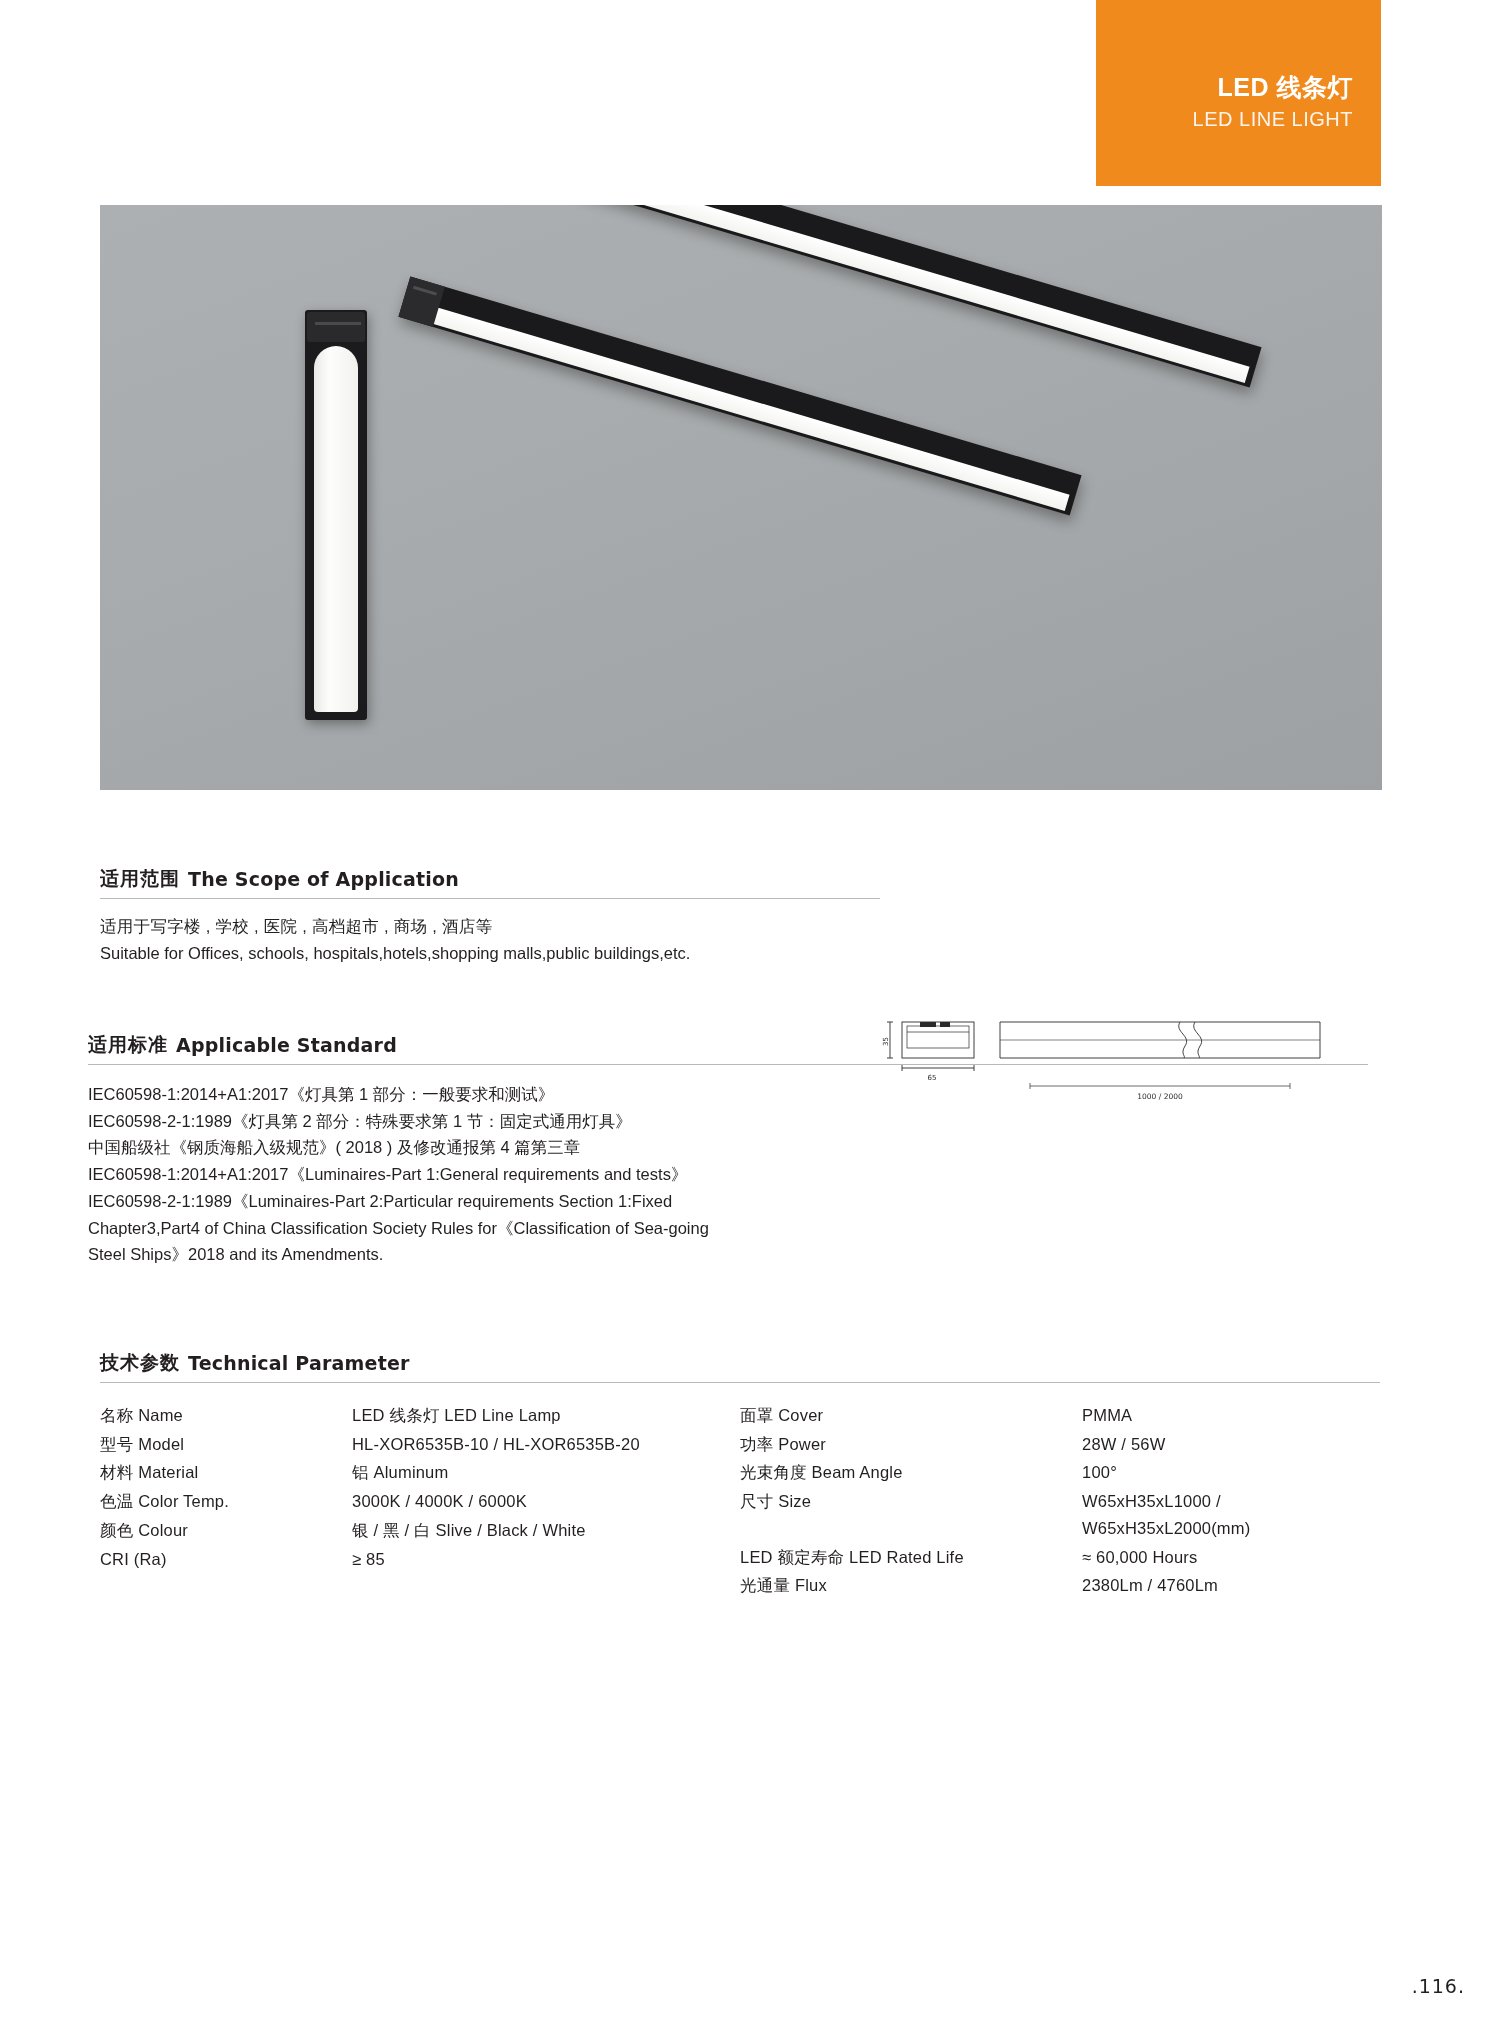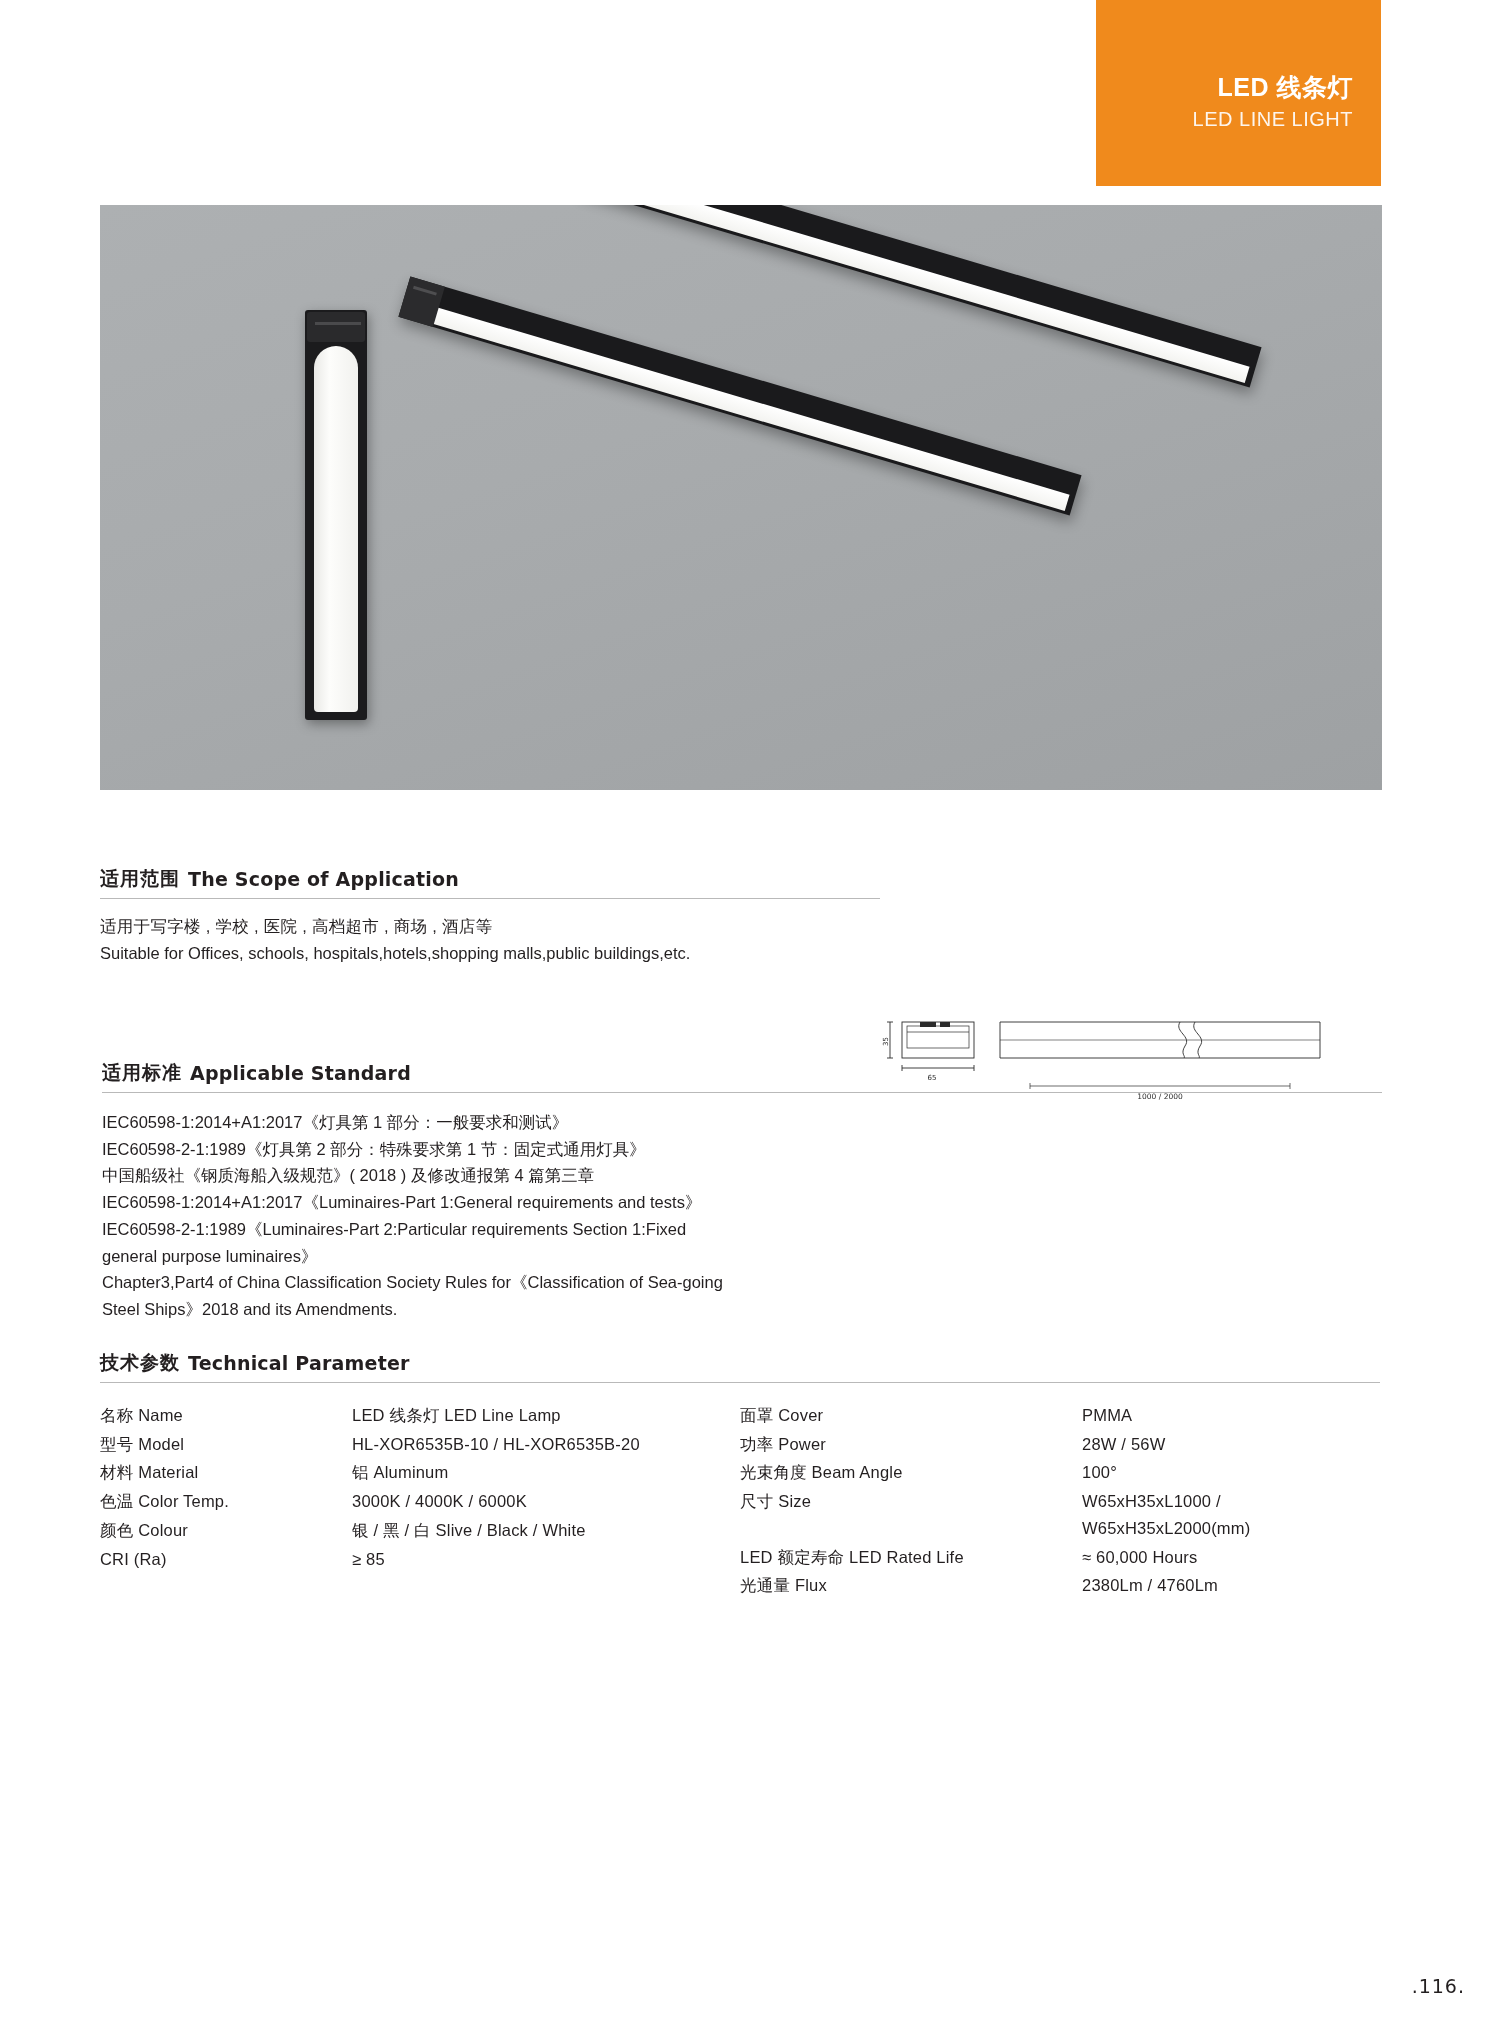--- a/index.html
+++ b/index.html
@@ -176,21 +176,21 @@
     line-height: 1.62;
     color: #231f20;
   }
   .body-line.cn { letter-spacing: 0.3px; }
 
   
   #scope { left: 100px; top: 866px; width: 780px; }
   #scope .lines { margin-top: 14px; }
 
   
-  #standard { left: 102px; top: 1032px; width: 1280px; margin-top: 28px; }
+  #standard { left: 88px; top: 1032px; width: 1280px; }
   #standard .lines { margin-top: 16px; }
 
   
   .drawing {
     position: absolute;
     left: 880px;
     top: 1000px;
     width: 500px;
     height: 140px;
   }
@@ -279,21 +279,20 @@
   <div class="sec-head">
     <span class="cn">适用标准</span>
     <span class="en">Applicable Standard</span>
   </div>
   <div class="lines">
     <div class="body-line">IEC60598-1:2014+A1:2017《灯具第 1 部分：一般要求和测试》</div>
     <div class="body-line">IEC60598-2-1:1989《灯具第 2 部分：特殊要求第 1 节：固定式通用灯具》</div>
     <div class="body-line">中国船级社《钢质海船入级规范》( 2018 ) 及修改通报第 4 篇第三章</div>
     <div class="body-line">IEC60598-1:2014+A1:2017《Luminaires-Part 1:General requirements and tests》</div>
     <div class="body-line">IEC60598-2-1:1989《Luminaires-Part 2:Particular requirements Section 1:Fixed</div>
-    <div class="body-line">general purpose luminaires》</div>
     <div class="body-line">Chapter3,Part4 of China Classification Society Rules for《Classification of Sea-going</div>
     <div class="body-line">Steel Ships》2018 and its Amendments.</div>
   </div>
 </div>
 
 <div class="drawing">
   <svg width="500" height="140" viewBox="0 0 500 140" xmlns="http://www.w3.org/2000/svg">
     <g stroke="#2b2b2b" fill="none" stroke-width="0.9">
 
       <rect x="22" y="22" width="72" height="36"></rect>

